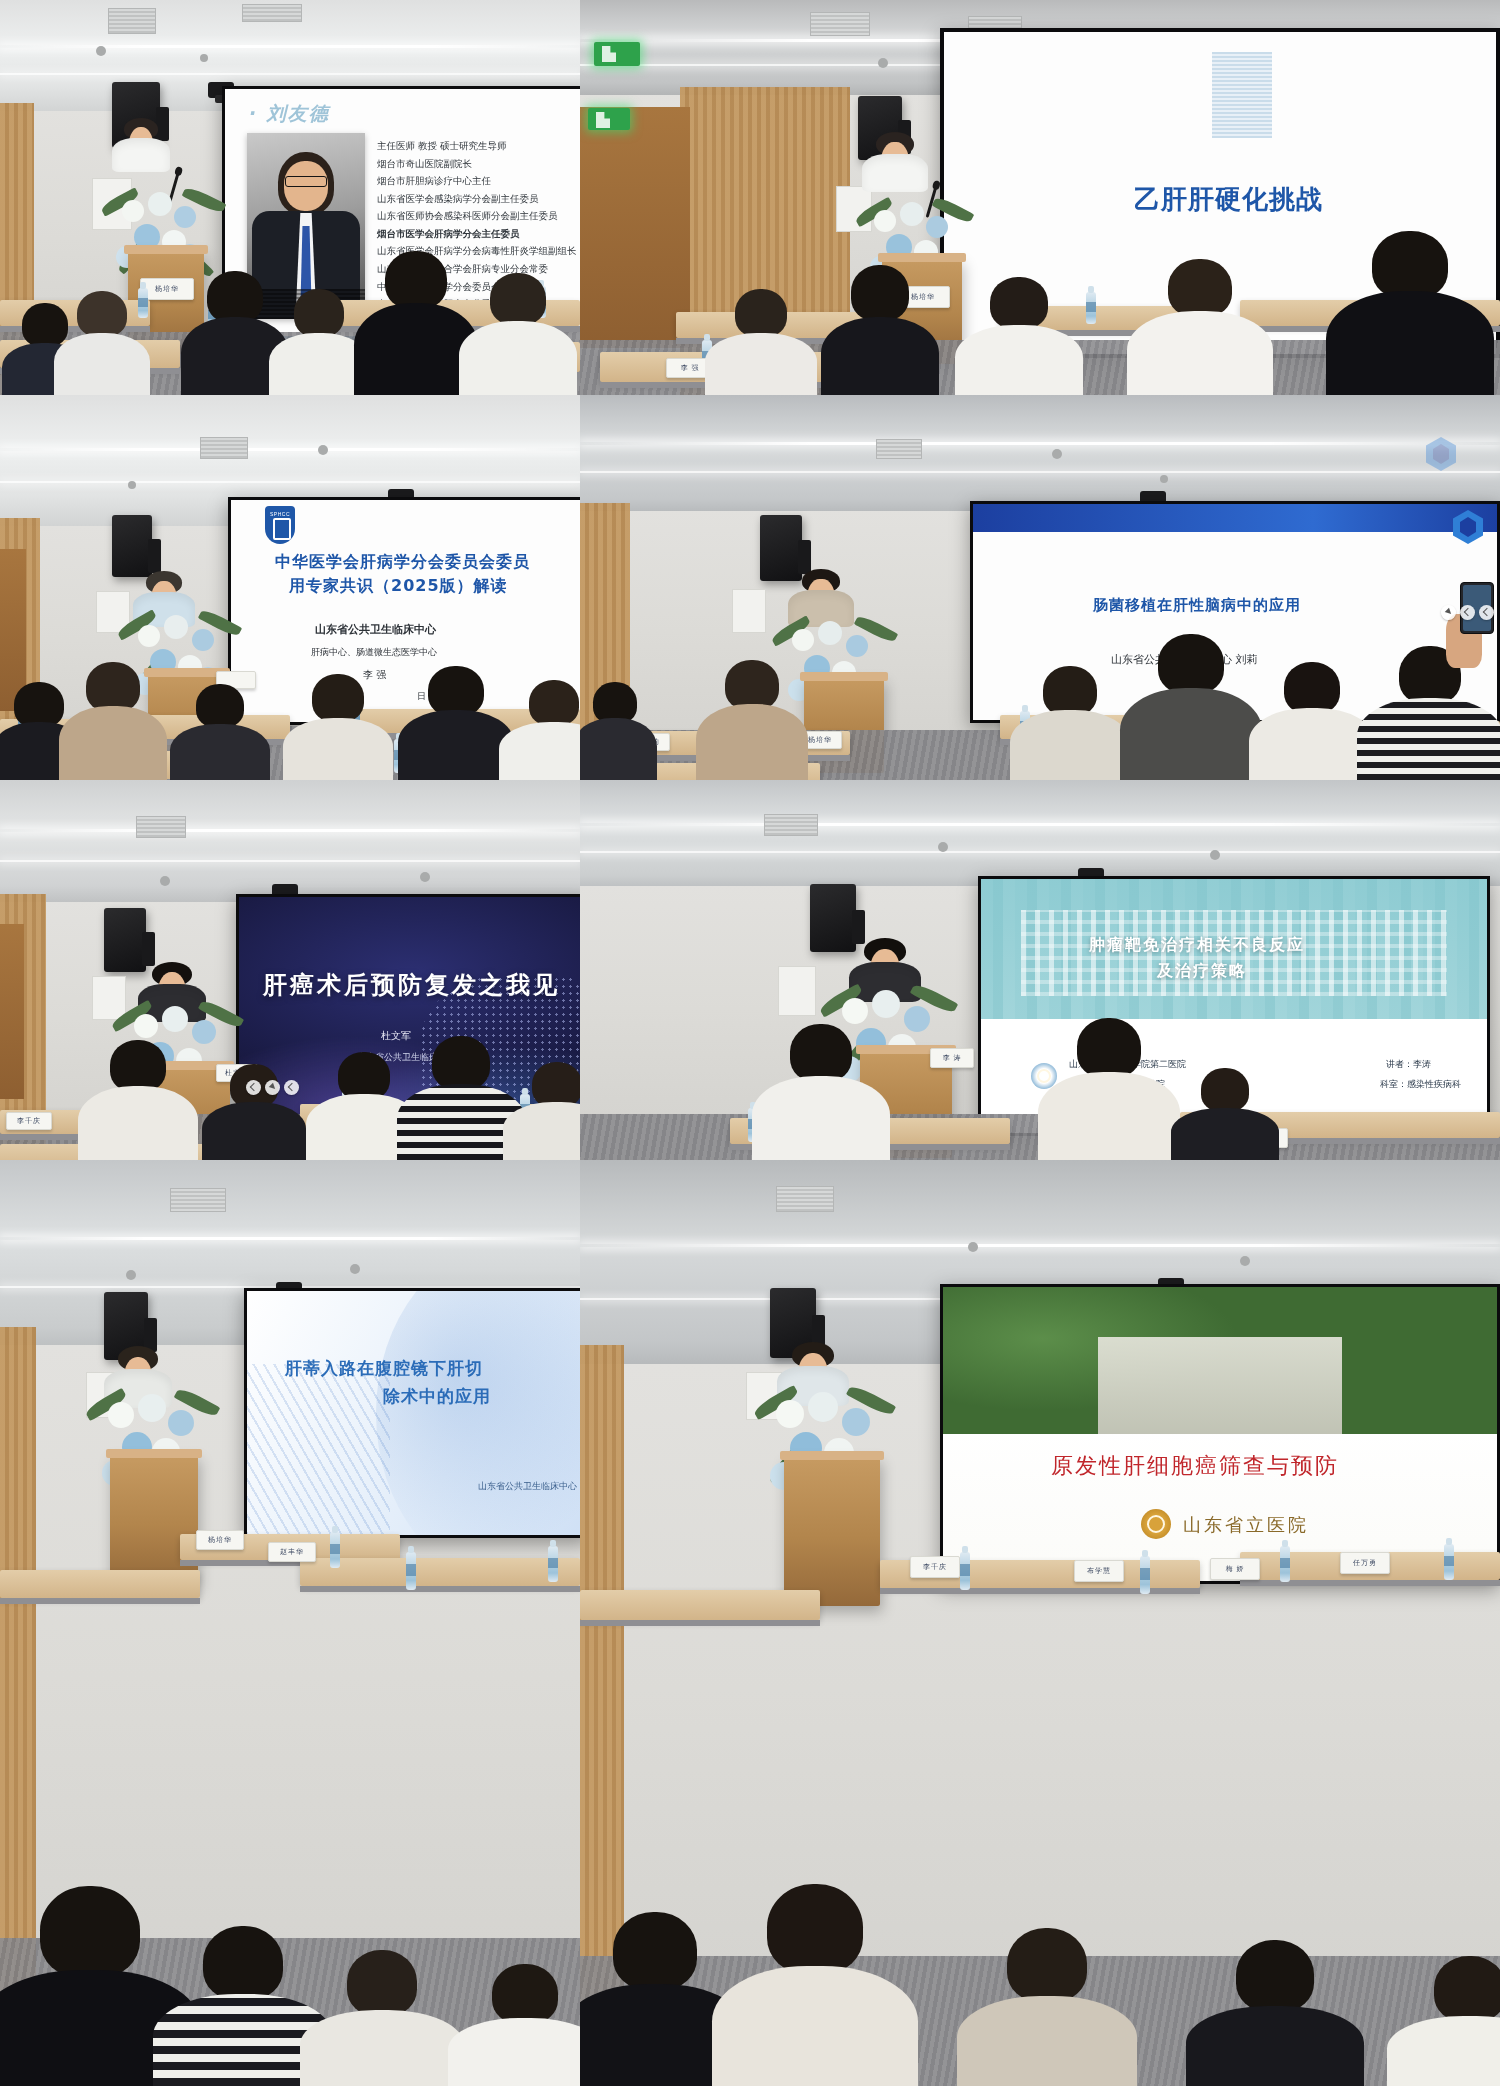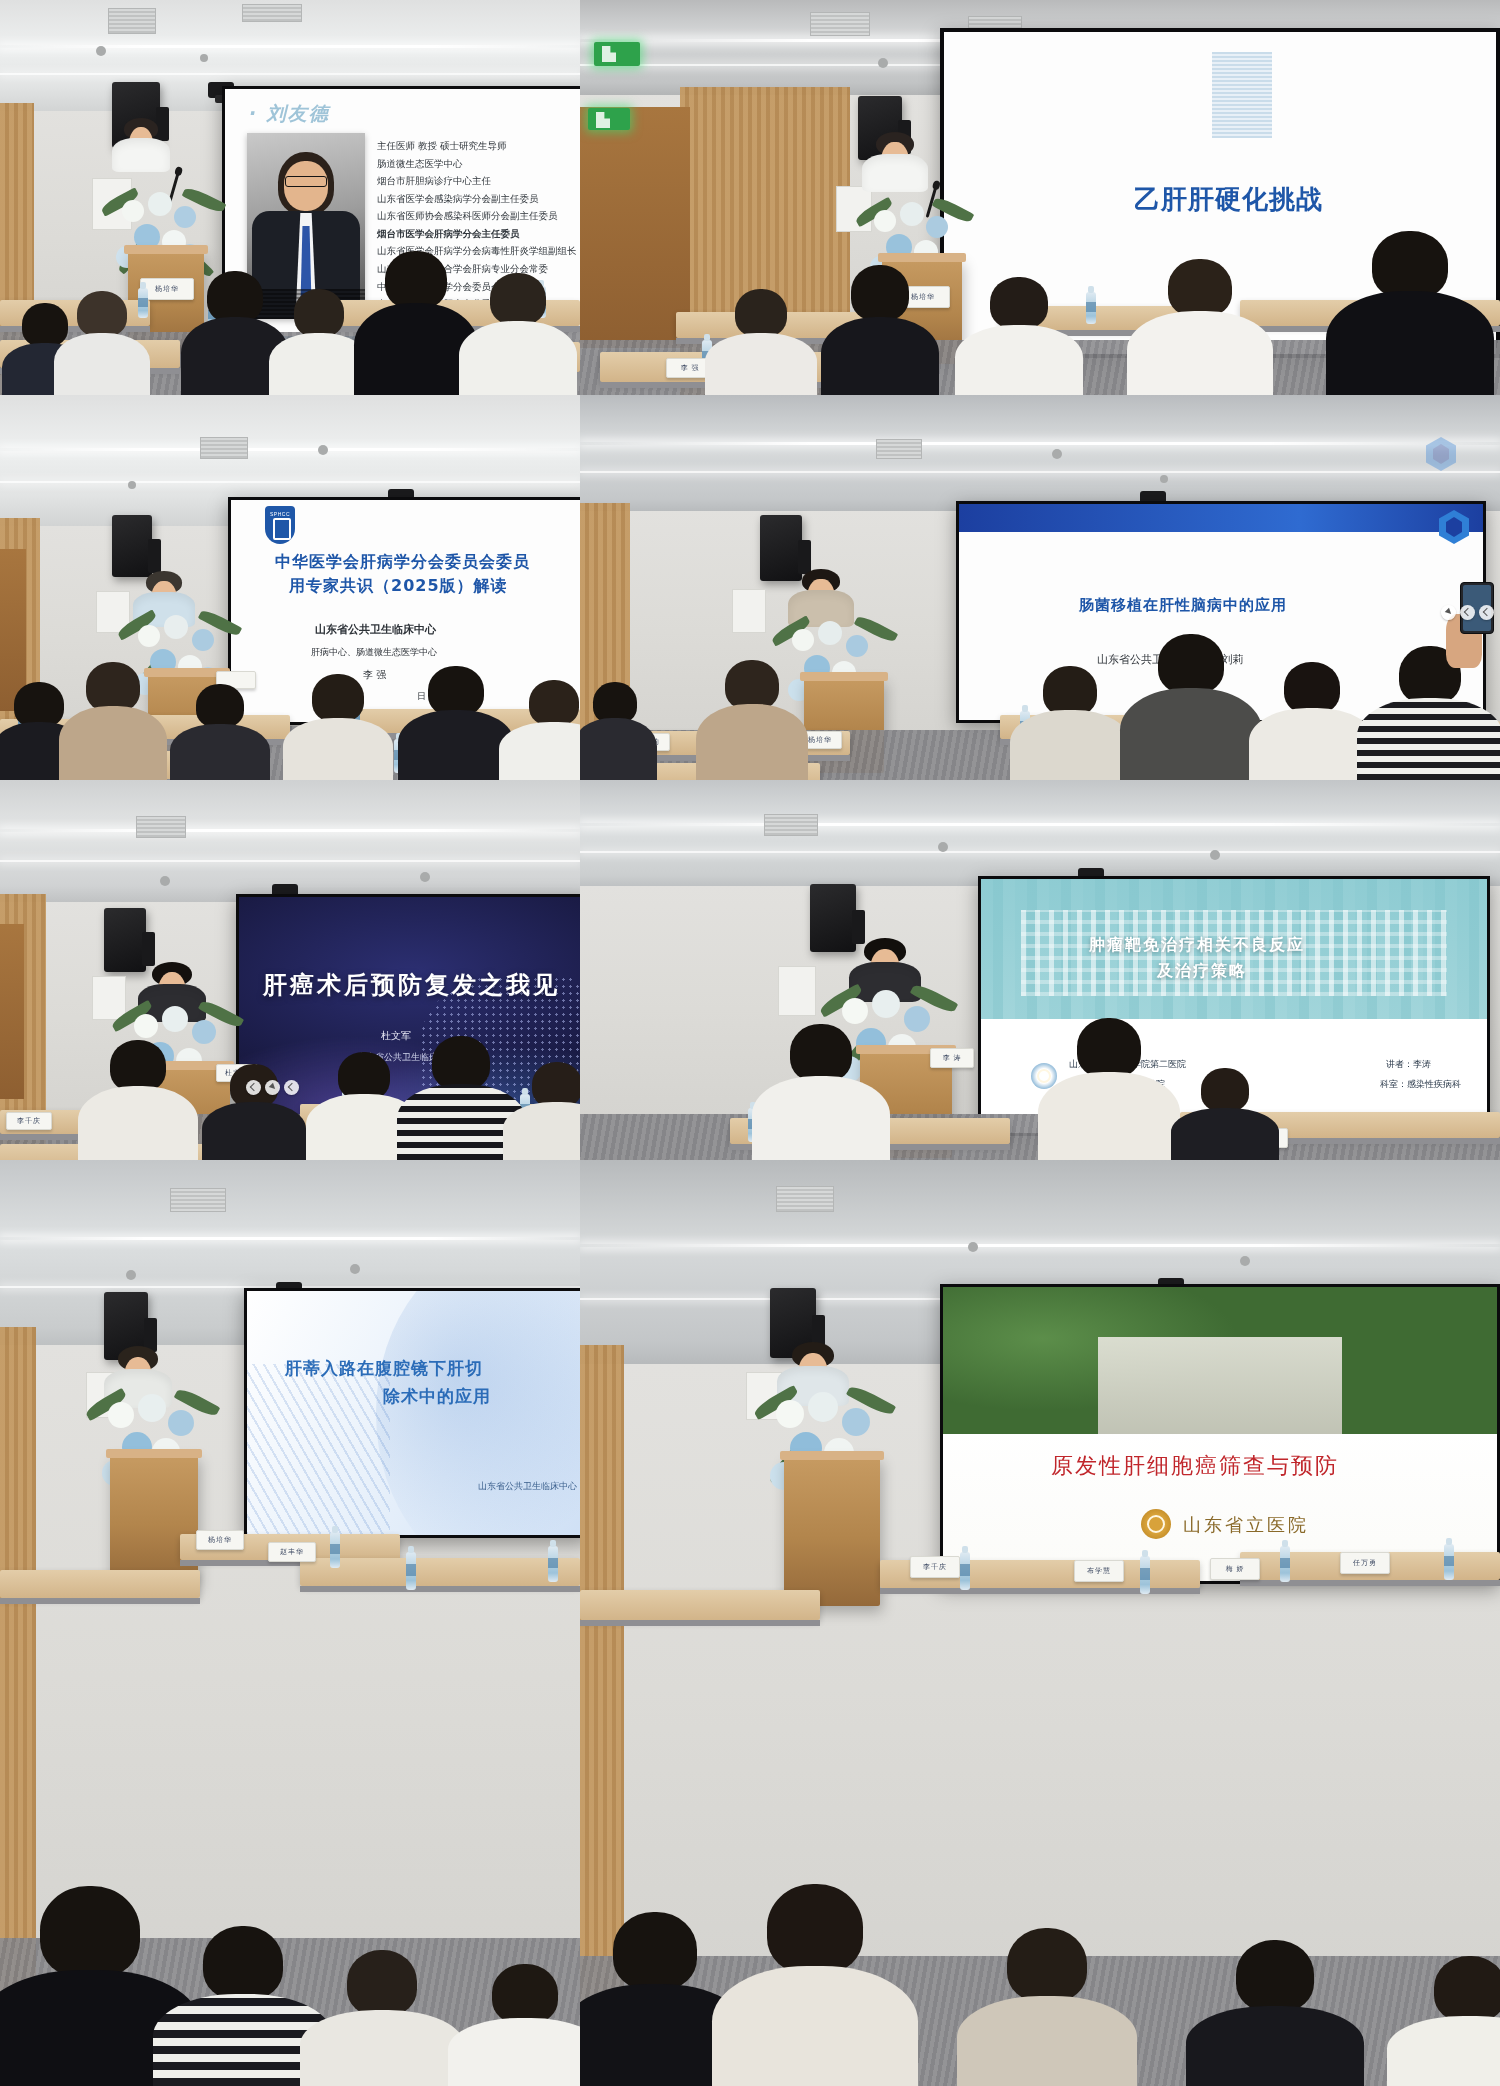--- a/index.html
+++ b/index.html
@@ -230,21 +230,21 @@
             <div class="ph-head"></div>
               <div class="ph-face"></div>
               <div class="ph-gl"></div>
             <div class="ph-suit"></div>
               <div class="ph-shirt"></div>
               <div class="ph-tie"></div>
               <div class="ph-band"></div>
           </div>
           <div class="cn biolist" style="left:152px;top:48px;font-size:9.5px;">
             <div>主任医师 教授 硕士研究生导师</div>
-            <div>肠道微生态医学中心</div>
+            <div>烟台市奇山医院副院长</div>
             <div>烟台市肝胆病诊疗中心主任</div>
             <div>山东省医学会感染病学分会副主任委员</div>
             <div>山东省医师协会感染科医师分会副主任委员</div>
             <div style="font-weight:700;">烟台市医学会肝病学分会主任委员</div>
             <div>山东省医学会肝病学分会病毒性肝炎学组副组长</div>
             <div>山东省中西医结合学会肝病专业分会常委</div>
             <div>中华医学会肝病学分会委员会委员</div>
             <div>山东省医师协会肝病专业委员会委员</div>
             <div>烟台市医学会感染病学分会委员</div>
           </div>
@@ -517,21 +517,21 @@
       <div class="vent" style="left:296px;top:44px;width:46px;height:20px;"></div>
       <div class="smoke" style="left:472px;top:54px;"></div>
       <div class="smoke" style="left:580px;top:80px;width:8px;height:8px;"></div>
       <div class="hexicon" style="right:44px;top:42px;opacity:.35;"></div>
       <div class="wall" style="top:30%;"></div>
       <div class="woodwall" style="left:0;width:50px;top:28%;"></div>
       <div class="projector" style="left:560px;top:96px;"></div>
       <div class="speakerbox" style="left:180px;top:120px;width:42px;height:66px;"></div>
       <div class="whiteplate" style="left:152px;top:194px;width:34px;height:44px;"></div>
 
-      <div class="screenframe" style="left:376px;top:106px;width:530px;height:222px;">
+      <div class="screenframe" style="left:390px;top:106px;width:530px;height:222px;">
         <div class="screen slide s-white">
           <div class="blueheader"></div>
           <div class="hexicon" style="right:14px;top:6px;"></div>
           <div class="cn titleblue" style="left:120px;top:92px;font-size:15px;">肠菌移植在肝性脑病中的应用</div>
           <div class="cn subdark" style="left:138px;top:148px;font-size:11px;">山东省公共卫生临床中心   刘莉</div>
         </div>
       </div>
 
       <div class="presenter" style="left:222px;top:174px;width:38px;height:56px;">
         <div class="p-head" style="background:#1d1713;"></div>

